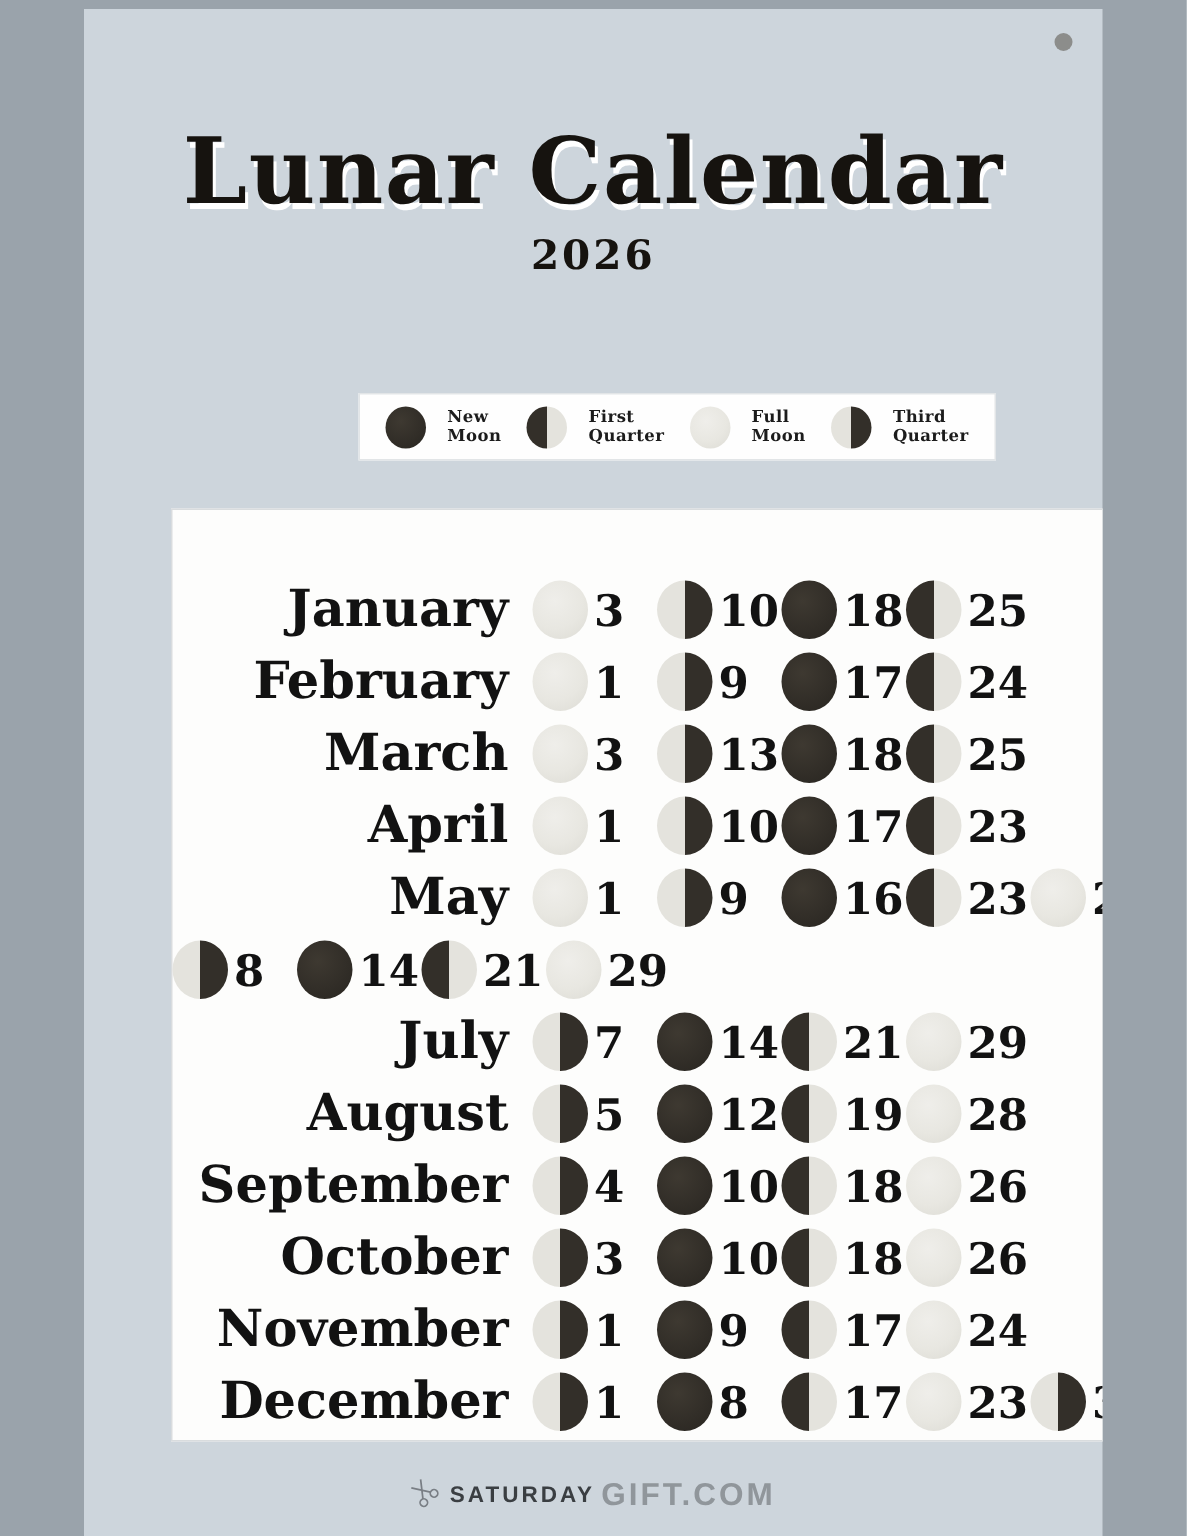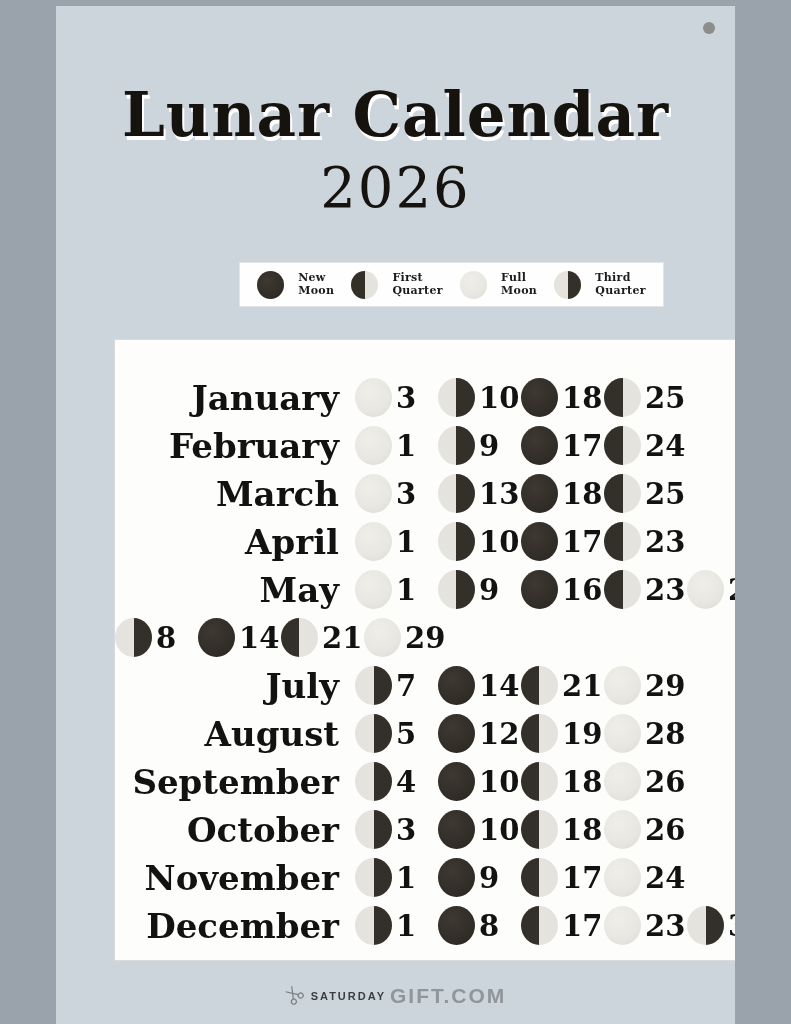--- a/index.html
+++ b/index.html
@@ -21,22 +21,22 @@
     font-size:61px;
     font-weight:bold;
     letter-spacing:1px;
     color:#16130f;
     text-shadow:2px 4px 0 #ffffff;
     line-height:1.0;
   }
   .year {
     margin-top:10px;
     text-align:center;
-    font-size:56px;
-    font-weight:normal;
+    font-size:27px;
+    font-weight:bold;
     color:#16130f;
     letter-spacing:2px;
   }
 
   .legend {
     position:absolute;
     left:183px; top:256px;
     width:425px; height:45px;
     background:#fefefe;
     border:1px solid #e2e5e7;
@@ -66,21 +66,21 @@
   .moon.third-quarter { background:linear-gradient(90deg, #e4e3dd 0 50%, #332f29 50% 100%); }
 
   .card {
     position:absolute;
     left:58px; top:333px;
     width:673px; height:622px;
     background:var(--card,#fdfdfc);
     border:1px solid #d9dcde;
     padding-top:38px;
   }
-  .month-row { display:flex; align-items:flex-start; height:48px; }
+  .month-row { display:flex; align-items:flex-end; height:48px; }
   .month-name {
     flex:0 0 240px;
     text-align:right;
     padding-right:16px;
     font-size:34px;
     font-weight:bold;
     color:#121212;
     white-space:nowrap;
   }
   .phases { display:flex; align-items:center; }
@@ -96,21 +96,21 @@
   .footer {
     position:absolute;
     left:0; right:0; top:978px;
     display:flex;
     align-items:center;
     justify-content:center;
     gap:4px;
     font-family:"Liberation Sans", sans-serif;
   }
   .footer .scissors { transform:rotate(-42deg); opacity:0.85; margin-right:2px; }
-  .brand-bold  { font-size:11px; font-weight:bold; letter-spacing:2px; color:#3a3e42; }
+  .brand-bold  { font-size:15px; font-weight:bold; letter-spacing:2px; color:#3a3e42; }
   .brand-light { font-size:21px; font-weight:bold; letter-spacing:2px; color:#90969b; }
 </style>
 </head>
 <body>
 
 <div class="poster">
 
   <div>
       <span class="dot" style="left: 647px; top: 16px; width: 12px; height: 12px; background: rgb(140, 141, 139);"></span>
       <span class="dot" style="left: 724px; top: 8px; width: 15px; height: 15px; background: rgb(151, 152, 154);"></span>

